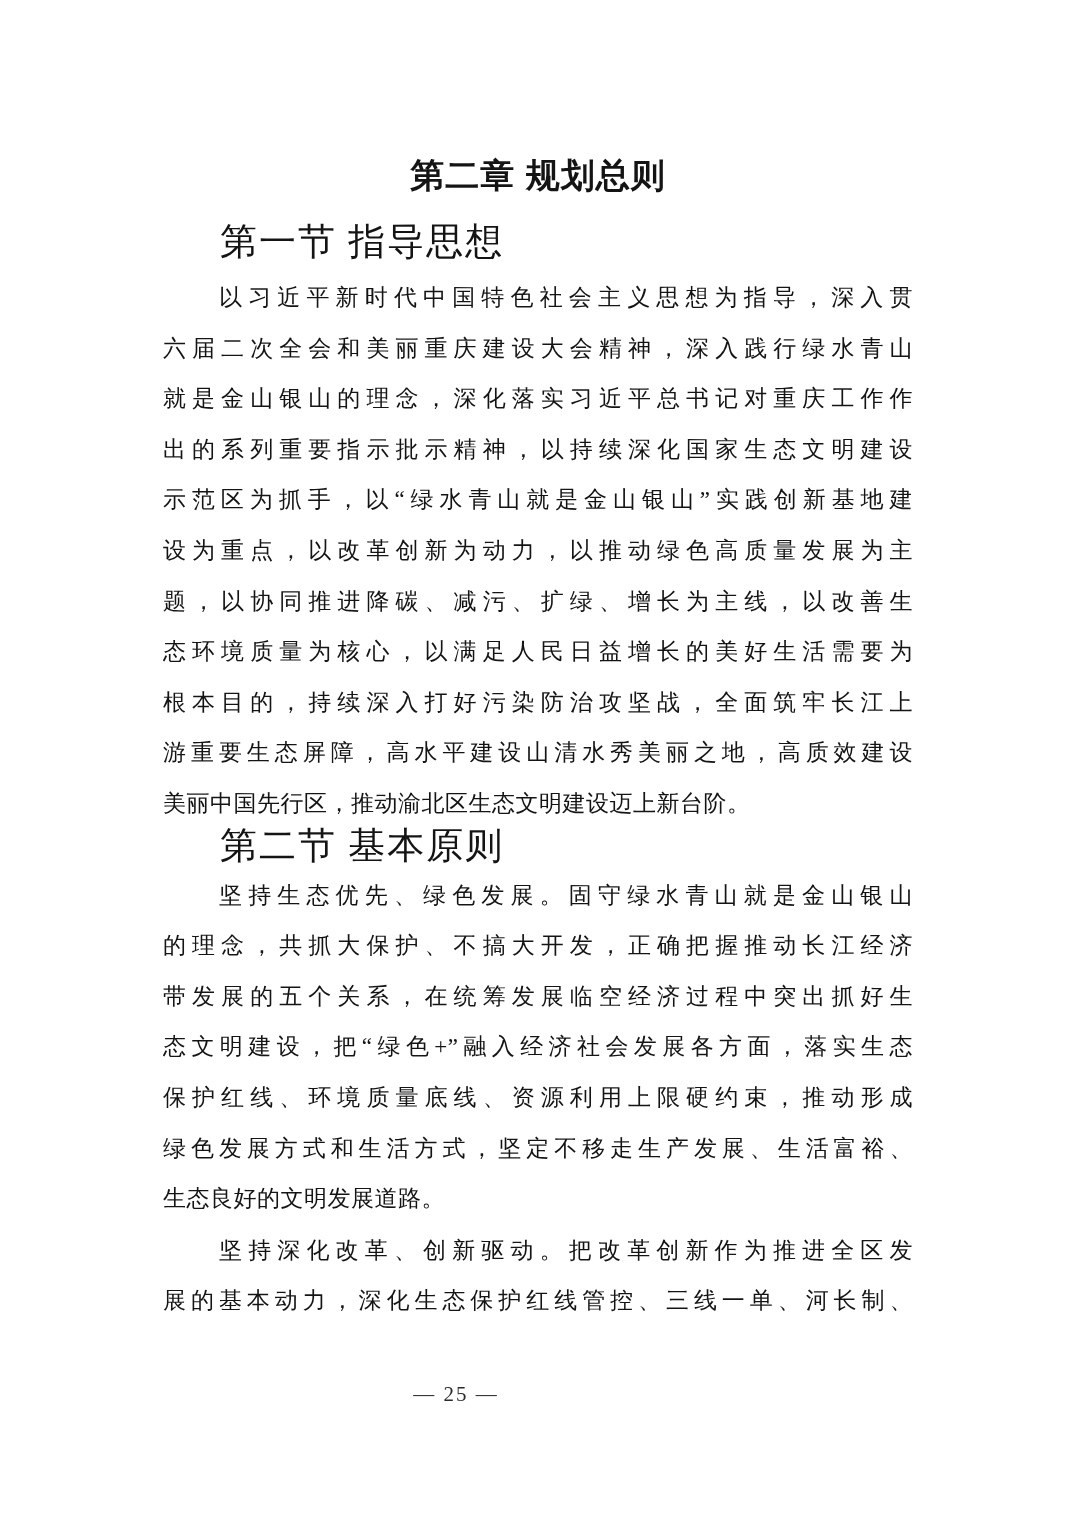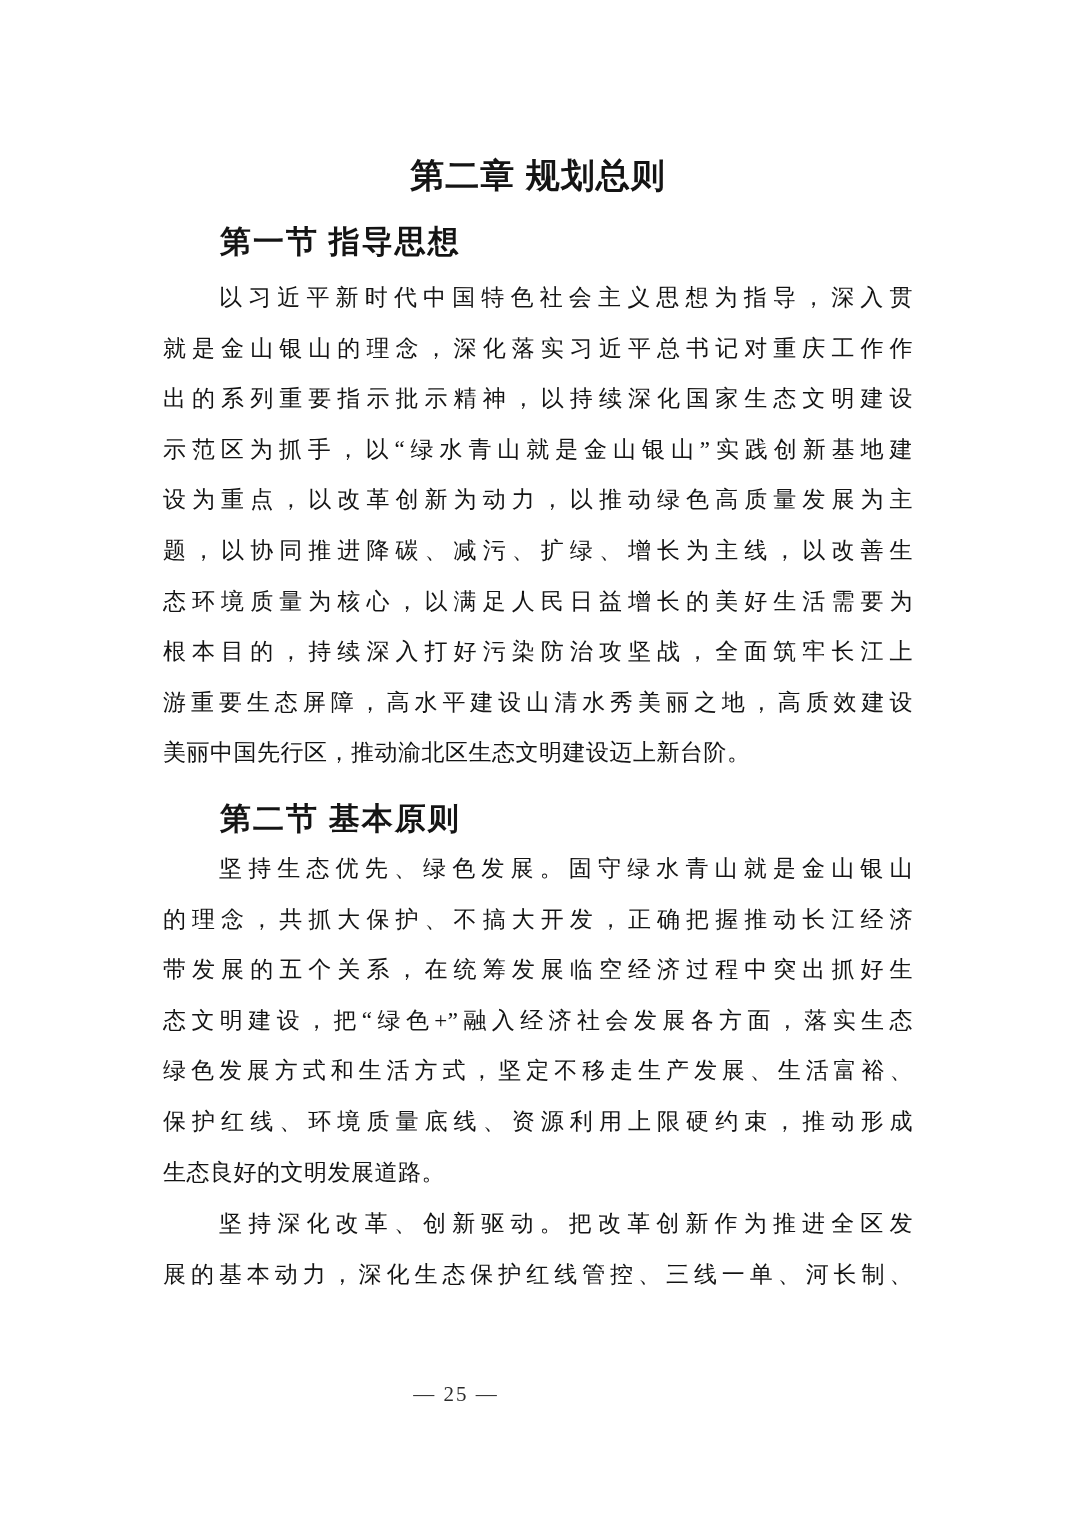--- a/index.html
+++ b/index.html
@@ -22,27 +22,27 @@
     margin: 156px 0 0 0;
     font-family: "Liberation Sans", sans-serif;
     font-weight: 700;
     font-size: 34px;
     line-height: 38px;
     text-align: center;
     letter-spacing: 1px;
   }
   .section-heading {
     margin: 32px 0 0 0;
-    font-size: 31px;
-    font-weight: 700;
+    font-size: 37px;
+    font-weight: 400;
     line-height: 32px;
     padding-left: 57px;
     letter-spacing: 2px;
   }
-  .section-heading.heading2 { margin-top: 24px; }
+  .section-heading.heading2 { margin-top: 0; }
   .para { margin: 0; }
   .para.p1 { margin-top: 15px; }
   .para.p2 { margin-top: 9px; }
   .para.p3 { margin-top: 1px; }
   .ln {
     font-size: 23px;
     height: 50.6px;
     line-height: 50.6px;
     letter-spacing: 0.5px;
     text-align: justify;
@@ -70,40 +70,41 @@
 
 <div class="page">
   <div class="content">
 
     <h1 class="chapter-title">第二章 规划总则</h1>
 
     <h2 class="section-heading heading1">第一节 指导思想</h2>
 
     <div class="para p1">
       <div class="ln ln-first">以习近平新时代中国特色社会主义思想为指导，深入贯</div>
+      <div class="ln">六届二次全会和美丽重庆建设大会精神，深入践行绿水青山</div>
       <div class="ln">就是金山银山的理念，深化落实习近平总书记对重庆工作作</div>
       <div class="ln">出的系列重要指示批示精神，以持续深化国家生态文明建设</div>
       <div class="ln">示范区为抓手，以“绿水青山就是金山银山”实践创新基地建</div>
       <div class="ln">设为重点，以改革创新为动力，以推动绿色高质量发展为主</div>
       <div class="ln">题，以协同推进降碳、减污、扩绿、增长为主线，以改善生</div>
       <div class="ln">态环境质量为核心，以满足人民日益增长的美好生活需要为</div>
       <div class="ln">根本目的，持续深入打好污染防治攻坚战，全面筑牢长江上</div>
       <div class="ln">游重要生态屏障，高水平建设山清水秀美丽之地，高质效建设</div>
       <div class="ln ln-end">美丽中国先行区，推动渝北区生态文明建设迈上新台阶。</div>
     </div>
 
     <h2 class="section-heading heading2">第二节 基本原则</h2>
 
     <div class="para p2">
       <div class="ln ln-first">坚持生态优先、绿色发展。固守绿水青山就是金山银山</div>
       <div class="ln">的理念，共抓大保护、不搞大开发，正确把握推动长江经济</div>
       <div class="ln">带发展的五个关系，在统筹发展临空经济过程中突出抓好生</div>
       <div class="ln">态文明建设，把“绿色+”融入经济社会发展各方面，落实生态</div>
+      <div class="ln">保护红线、环境质量底线、资源利用上限硬约束，推动形成</div>
       <div class="ln">绿色发展方式和生活方式，坚定不移走生产发展、生活富裕、</div>
-      <div class="ln">保护红线、环境质量底线、资源利用上限硬约束，推动形成</div>
       <div class="ln ln-end">生态良好的文明发展道路。</div>
     </div>
 
     <div class="para p3">
       <div class="ln ln-first">坚持深化改革、创新驱动。把改革创新作为推进全区发</div>
       <div class="ln">展的基本动力，深化生态保护红线管控、三线一单、河长制、</div>
     </div>
 
   </div>
 

